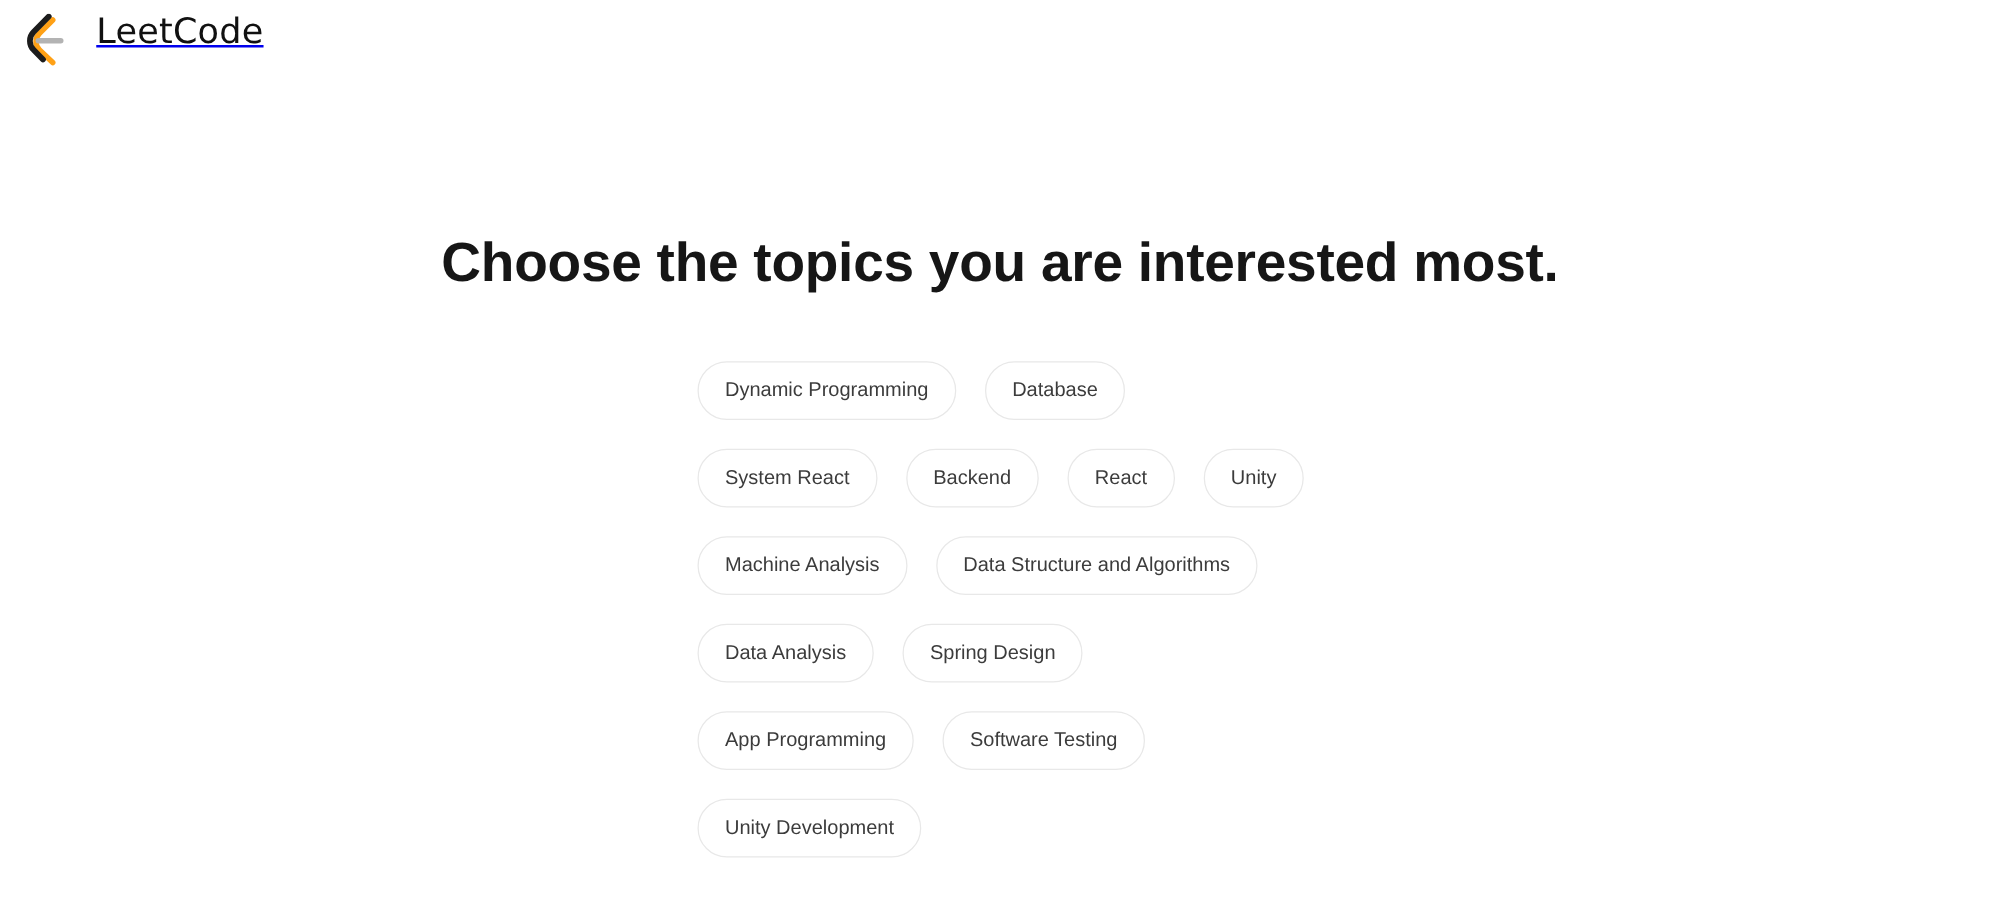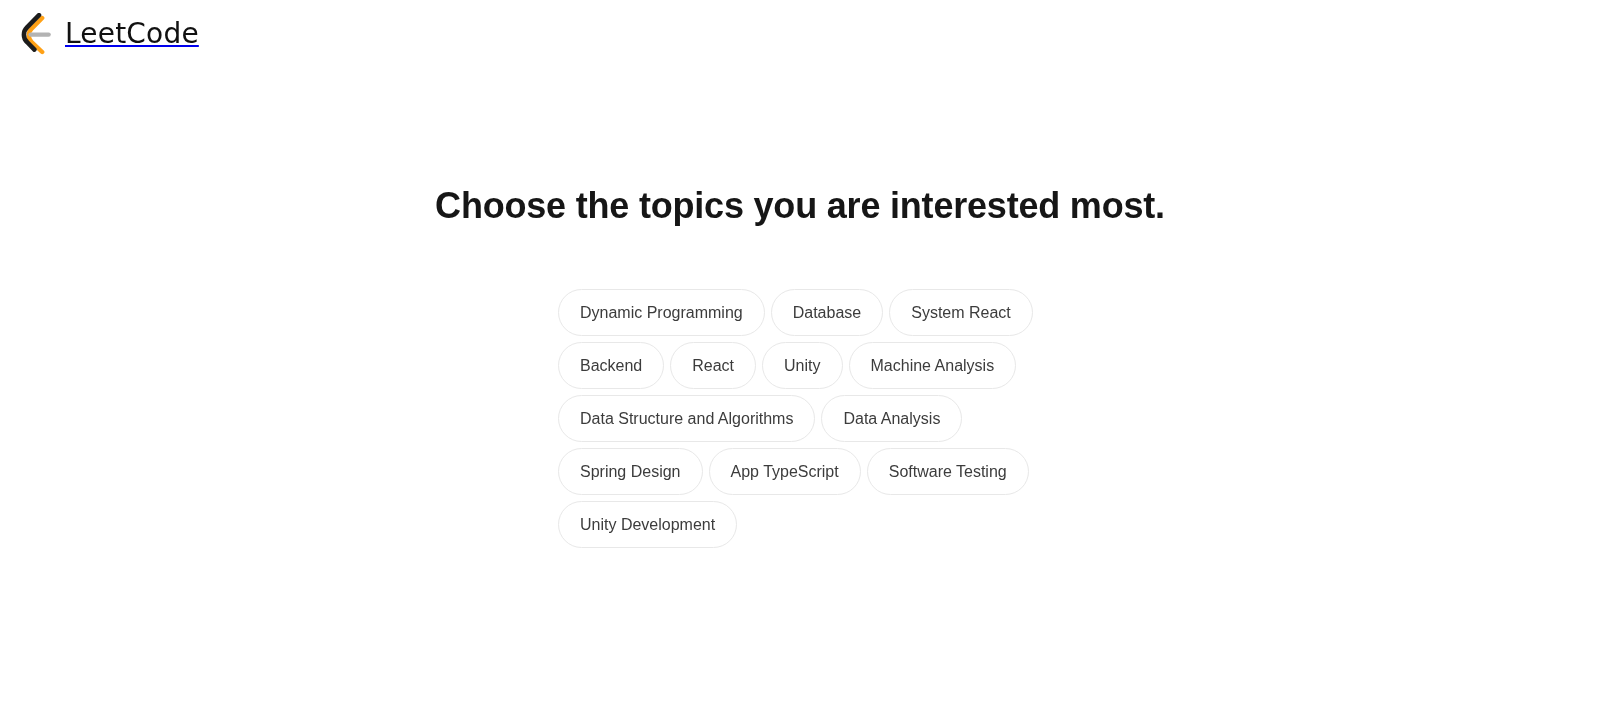--- a/index.html
+++ b/index.html
@@ -19,22 +19,21 @@
     height: 721px;
     background: #ffffff;
   }
 
   
   .brand {
     position: absolute;
     left: 18px;
     top: 11px;
     display: flex;
-    align-items: center;
-    gap: 9px;
+    gap: 21px;
     height: 46px;
   }
 
   .brand-mark {
     width: 38px;
     height: 42px;
     display: block;
     flex: none;
   }
 
@@ -56,37 +55,37 @@
     width: 1600px;
     height: 721px;
   }
 
   .headline {
     position: absolute;
     left: 0;
     top: 183px;
     width: 1600px;
     text-align: center;
-    font-size: 36px;
+    font-size: 44px;
     font-weight: 700;
     color: #161616;
     letter-spacing: -0.2px;
     line-height: 1.25;
     white-space: nowrap;
   }
 
   
   .topics {
     position: absolute;
     left: 558px;
     top: 289px;
     width: 492px;
     display: flex;
     flex-wrap: wrap;
-    gap: 6px;
+    gap: 23px;
     align-content: flex-start;
   }
 
   .chip {
     height: 47px;
     padding: 0 21px;
     display: inline-flex;
     align-items: center;
     justify-content: center;
     border: 1px solid #e8e8e8;
@@ -127,19 +126,19 @@
         <button class="chip" type="button" aria-pressed="false">Dynamic Programming</button>
         <button class="chip" type="button" aria-pressed="false">Database</button>
         <button class="chip" type="button" aria-pressed="false">System React</button>
         <button class="chip" type="button" aria-pressed="false">Backend</button>
         <button class="chip" type="button" aria-pressed="false">React</button>
         <button class="chip" type="button" aria-pressed="false">Unity</button>
         <button class="chip" type="button" aria-pressed="false">Machine Analysis</button>
         <button class="chip" type="button" aria-pressed="false">Data Structure and Algorithms</button>
         <button class="chip" type="button" aria-pressed="false">Data Analysis</button>
         <button class="chip" type="button" aria-pressed="false">Spring Design</button>
-        <button class="chip" type="button" aria-pressed="false">App TypeScript</button>
+        <button class="chip" type="button" aria-pressed="false">App Programming</button>
         <button class="chip" type="button" aria-pressed="false">Software Testing</button>
         <button class="chip" type="button" aria-pressed="false">Unity Development</button>
       </div>
 
   </div>
 </div>
 
 </body></html>

